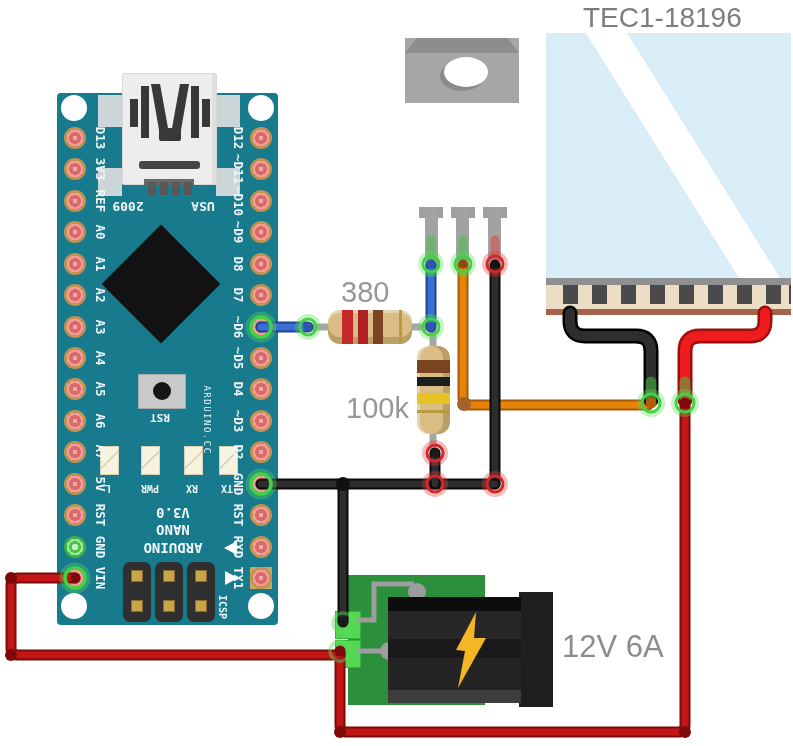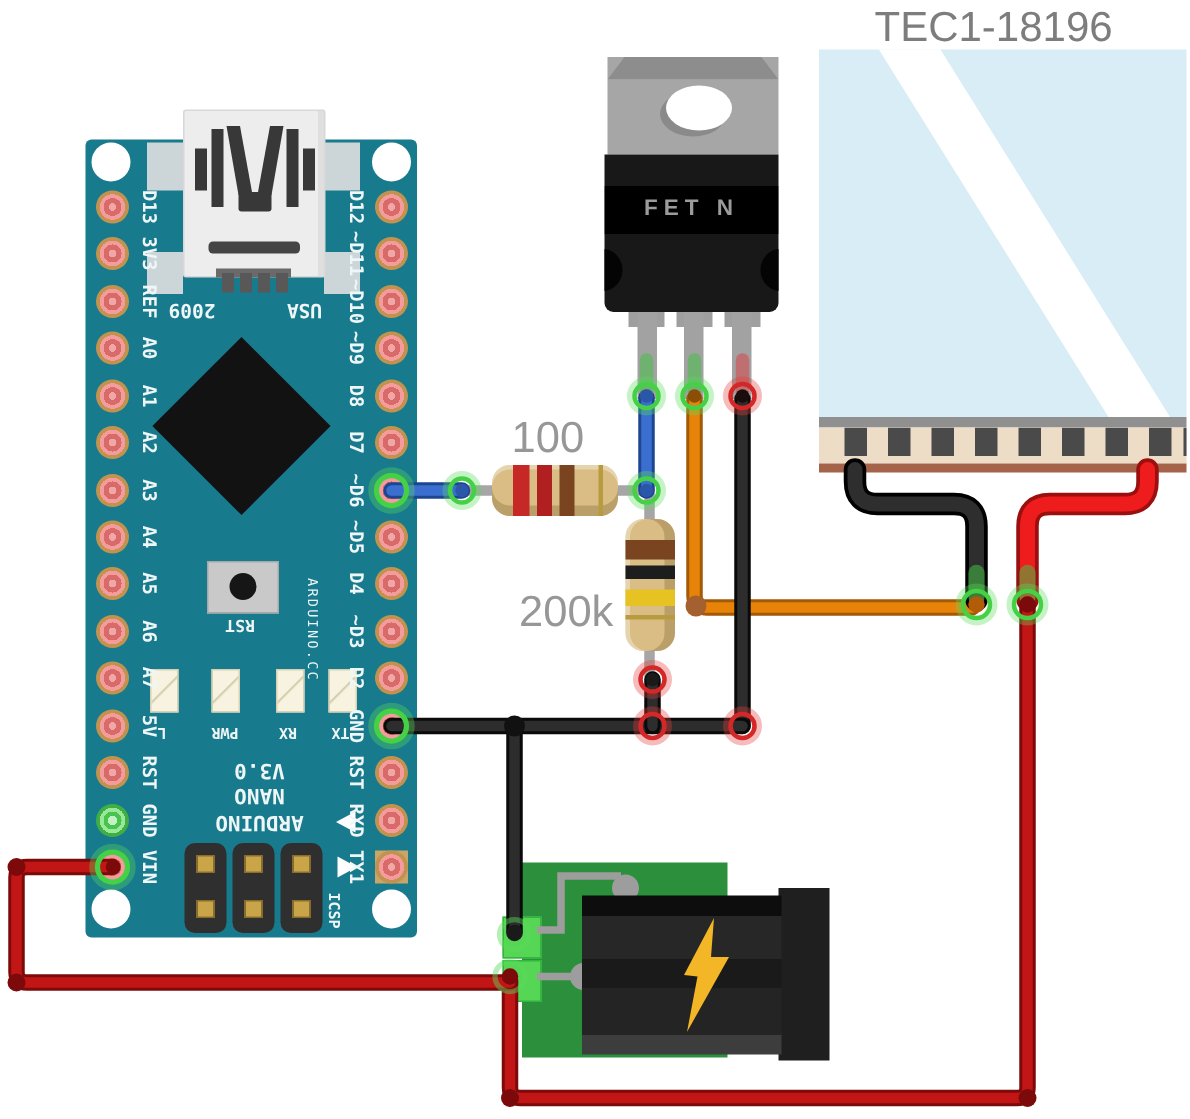--- a/index.html
+++ b/index.html
@@ -238,26 +238,20 @@
     <div class="tab"></div>
     <div class="tabtop"></div>
     <div class="holeshadow"></div>
     <div class="holewhite"></div>
     <div class="legwide" style="left:21px"></div>
     <div class="legwide" style="left:53px"></div>
     <div class="legwide" style="left:85px"></div>
     <div class="leg" style="left:27px"></div>
     <div class="leg" style="left:58px"></div>
     <div class="leg" style="left:90px"></div>
-    <div class="body">
-      <div class="stripe"></div>
-      <div class="marking">FET N</div>
-      <div class="dimple" style="left:-14px"></div>
-      <div class="dimple" style="left:104px"></div>
-    </div>
   </div>
 
   <div id="pcb"></div>
   <div class="padsq" style="left:335px;top:611px"></div>
   <div class="padsq" style="left:335px;top:640px"></div>
   <svg id="traces" width="793" height="746">
     <path d="M358 620 L374 620 L374 584 L414 584" fill="none" stroke="#9d9d9d" stroke-width="5"></path>
     <circle cx="417" cy="592" r="9" fill="#9d9d9d"></circle>
     <path d="M358 651 L384 651" fill="none" stroke="#9d9d9d" stroke-width="5"></path>
     <circle cx="389" cy="651" r="9" fill="#9d9d9d"></circle>
@@ -402,16 +396,17 @@
     <div class="band" style="left:71px;width:3px;background:#b89b3e"></div>
   </div>
   <div id="r100k" class="abs resistor">
     <div class="band" style="top:14px;height:13px;background:#7b4420"></div>
     <div class="band" style="top:31px;height:9px;background:#1d1d1d"></div>
     <div class="band" style="top:47px;height:11px;background:#e6c222"></div>
     <div class="band" style="top:64px;height:3px;background:#b89b3e"></div>
   </div>
 
   <div class="biglbl" style="left:583px;top:2px">TEC1-18196</div>
-  <div class="vallbl" style="left:341px;top:276px">100</div>
-  <div class="vallbl" style="left:346px;top:392px">200k</div>
+  <div class="vallbl" style="left:341px;top:276px">380</div>
+  <div class="vallbl" style="left:346px;top:392px">100k</div>
+  <div class="vallbl" style="left:562px;top:629px;font-size:31px;color:#8c8c8c">12V 6A</div>
 
 </div>
 
 </body></html>

